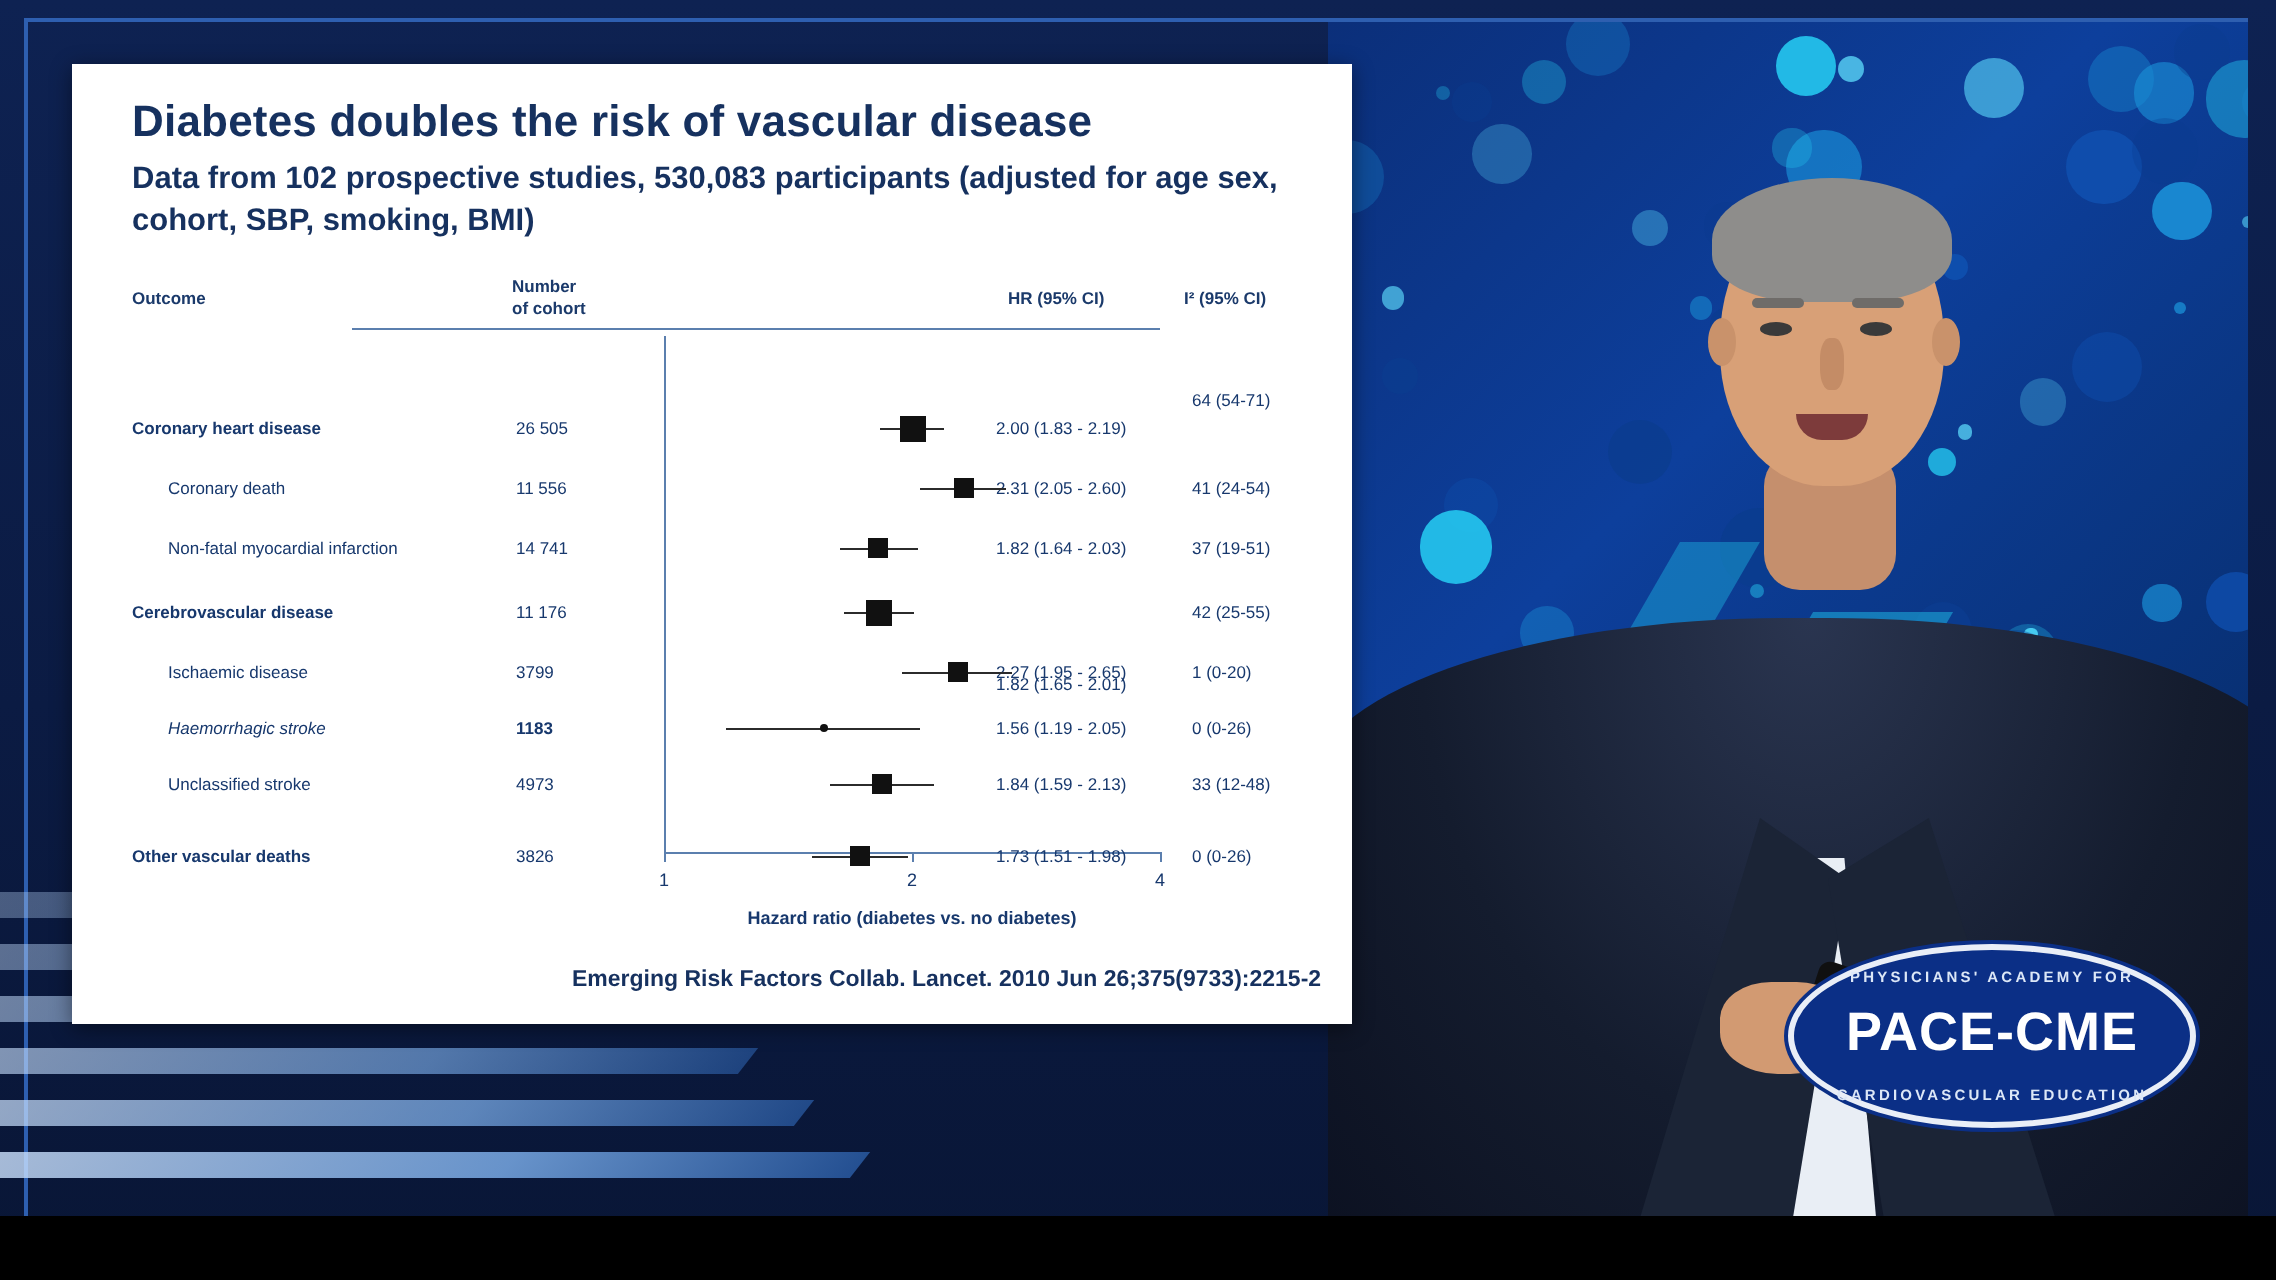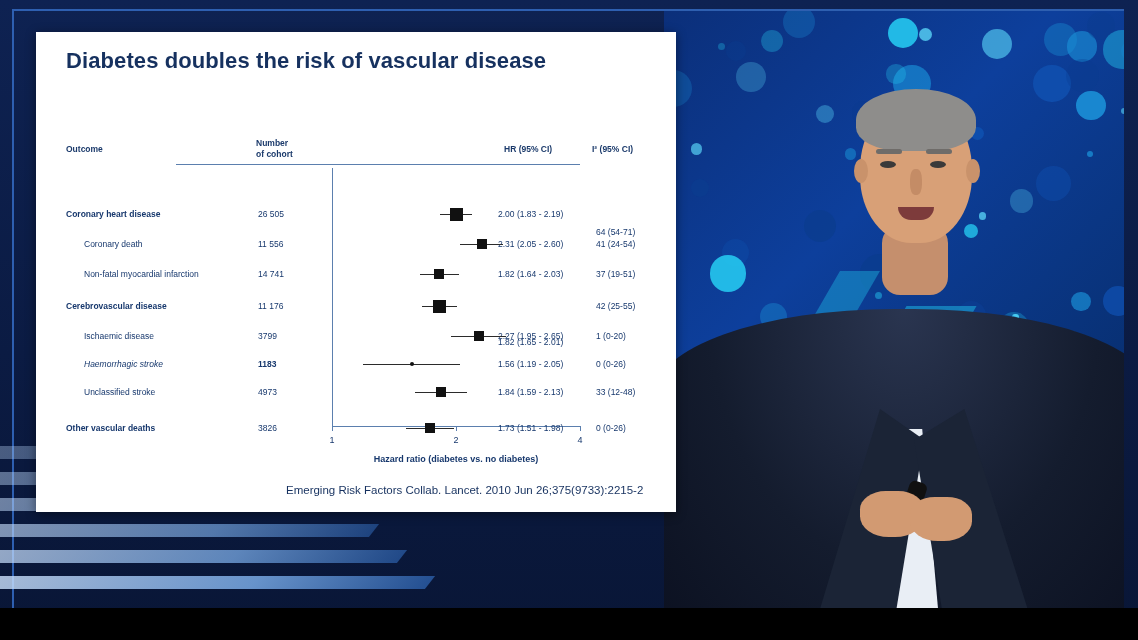--- a/index.html
+++ b/index.html
@@ -43,21 +43,21 @@
   .axis-h{position:absolute;left:296px;top:290px;width:248px;height:1px;background:#5b7fae;}
   .tick{position:absolute;top:290px;width:1px;height:5px;background:#5b7fae;}
   .ticklab{position:absolute;top:299px;font-size:9px;color:#17386d;transform:translateX(-50%);}
   .axistitle{position:absolute;top:318px;left:296px;width:248px;text-align:center;font-size:9px;font-weight:bold;color:#17386d;}
   .hline{position:absolute;left:140px;top:28px;width:404px;height:1px;background:#5b7fae;}
 
   .ci{position:absolute;height:1px;background:#2b2b2b;}
   .box{position:absolute;background:#111;}
   .dot-est{position:absolute;background:#111;border-radius:50%;width:4px;height:4px;}
 
-  .cite{position:absolute;left:250px;top:452px;font-size:11.5px;font-weight:normal;color:#16315f;white-space:nowrap;}
+  .cite{position:absolute;left:250px;top:452px;font-size:11.5px;font-weight:bold;color:#16315f;white-space:nowrap;}
 
   
   .presenter{position:absolute;right:14px;top:11px;width:460px;height:618px;overflow:hidden;}
   .p-suit{position:absolute;left:-10px;bottom:-10px;width:500px;height:330px;
     background:radial-gradient(ellipse at 50% 0%,#2a3550 0%,#141c2e 55%,#0b1020 100%);
     border-radius:48% 48% 0 0 / 26% 26% 0 0;}
   .p-shirt{position:absolute;left:190px;bottom:0;width:110px;height:200px;background:#e9eef5;
     clip-path:polygon(38% 0,62% 0,78% 100%,22% 100%);}
   .p-lapelL{position:absolute;left:150px;bottom:0;width:110px;height:220px;background:#1b2436;
     clip-path:polygon(60% 0,100% 14%,72% 100%,0 100%);}
@@ -215,37 +215,38 @@
     <div class="p-eye" style="left:266px;"></div>
     <div class="p-nose"></div>
     <div class="p-mouth"></div>
     <div class="p-mic"></div>
     <div class="p-hand" style="left:196px;top:480px;width:64px;height:46px;"></div>
     <div class="p-hand" style="left:246px;top:486px;width:62px;height:44px;"></div>
   </div>
 
   <div class="slide">
     <div class="slide-title">Diabetes doubles the risk of vascular disease</div>
+    <div class="slide-sub">Data from 102 prospective studies, 530,083 participants (adjusted for age sex, cohort, SBP, smoking, BMI)</div>
 
     <div class="plot">
       <div class="hdr" style="left:30px;top:8px;">Outcome</div>
       <div class="hdr" style="left:220px;top:2px;">Number</div>
       <div class="hdr" style="left:220px;top:13px;">of cohort</div>
       <div class="hdr" style="left:468px;top:8px;">HR (95% CI)</div>
       <div class="hdr" style="left:556px;top:8px;">I² (95% CI)</div>
       <div class="hline"></div>
 
       <div class="axis-v"></div>
       <div class="axis-h"></div>
 
       <div id="rows">
           <div class="rowlabel b" style="left: 30px; top: 73px; width: 170px;">Coronary heart disease</div>
           <div class="ncases" style="left: 222px; top: 73px;">26 505</div>
           <div class="hrtxt" style="left: 462px; top: 73px;">2.00 (1.83 - 2.19)</div>
-          <div class="i2txt" style="left: 560px; top: 91px;">64 (54-71)</div>
+          <div class="i2txt" style="left: 560px; top: 59px;">64 (54-71)</div>
           <div class="ci" style="left: 404.109px; width: 32.1268px; top: 78px;"></div>
           <div class="box" style="width: 13px; height: 13px; left: 413.5px; top: 71.5px;"></div>
           <div class="rowlabel" style="left: 48px; top: 103px; width: 170px;">Coronary death</div>
           <div class="ncases" style="left: 222px; top: 103px;">11 556</div>
           <div class="hrtxt" style="left: 462px; top: 103px;">2.31 (2.05 - 2.60)</div>
           <div class="i2txt" style="left: 560px; top: 103px;">41 (24-54)</div>
           <div class="ci" style="left: 424.417px; width: 42.5181px; top: 108px;"></div>
           <div class="box" style="width: 10px; height: 10px; left: 440.779px; top: 103px;"></div>
           <div class="rowlabel" style="left: 48px; top: 133px; width: 170px;">Non-fatal myocardial infarction</div>
           <div class="ncases" style="left: 222px; top: 133px;">14 741</div>
@@ -292,13 +293,18 @@
           <div class="tick" style="left: 544px;"></div>
           <div class="ticklab" style="left: 544px;">4</div>
         </div>
 
       <div class="axistitle">Hazard ratio (diabetes vs. no diabetes)</div>
     </div>
 
     <div class="cite">Emerging Risk Factors Collab. Lancet. 2010 Jun 26;375(9733):2215-2</div>
   </div>
 
+  <div class="logo">
+    <div class="arc-top">PHYSICIANS' ACADEMY FOR</div>
+    <div class="main">PACE-CME</div>
+    <div class="arc-bot">CARDIOVASCULAR EDUCATION</div>
+  </div>
 </div>
 
 </body></html>

